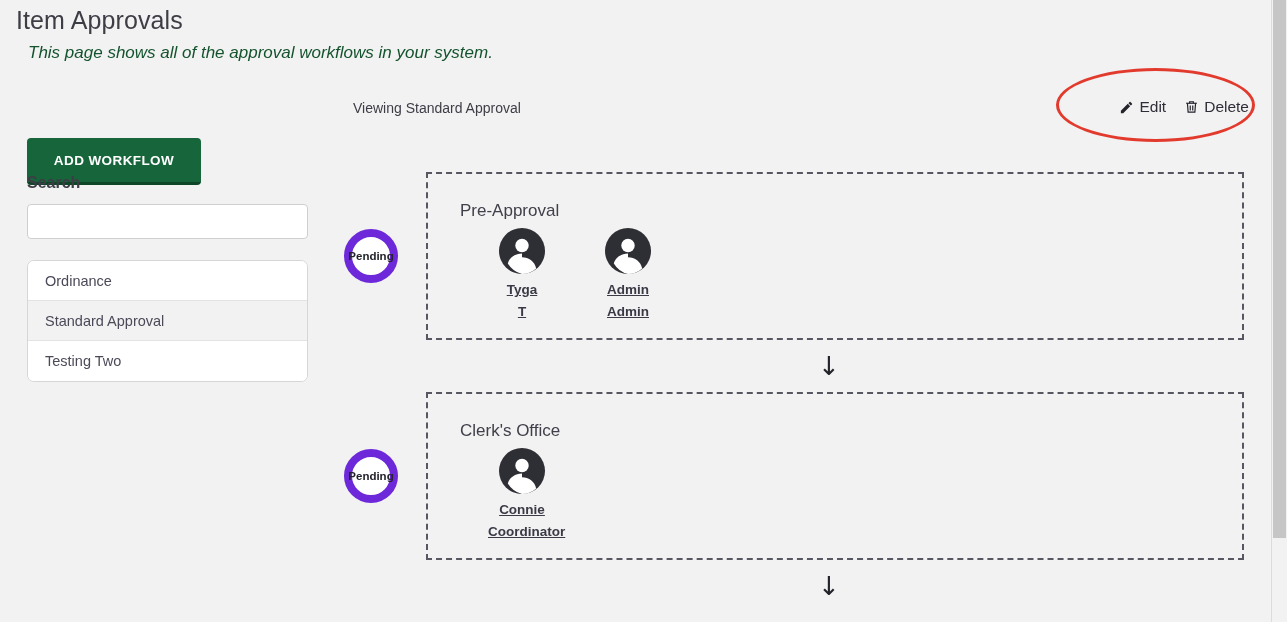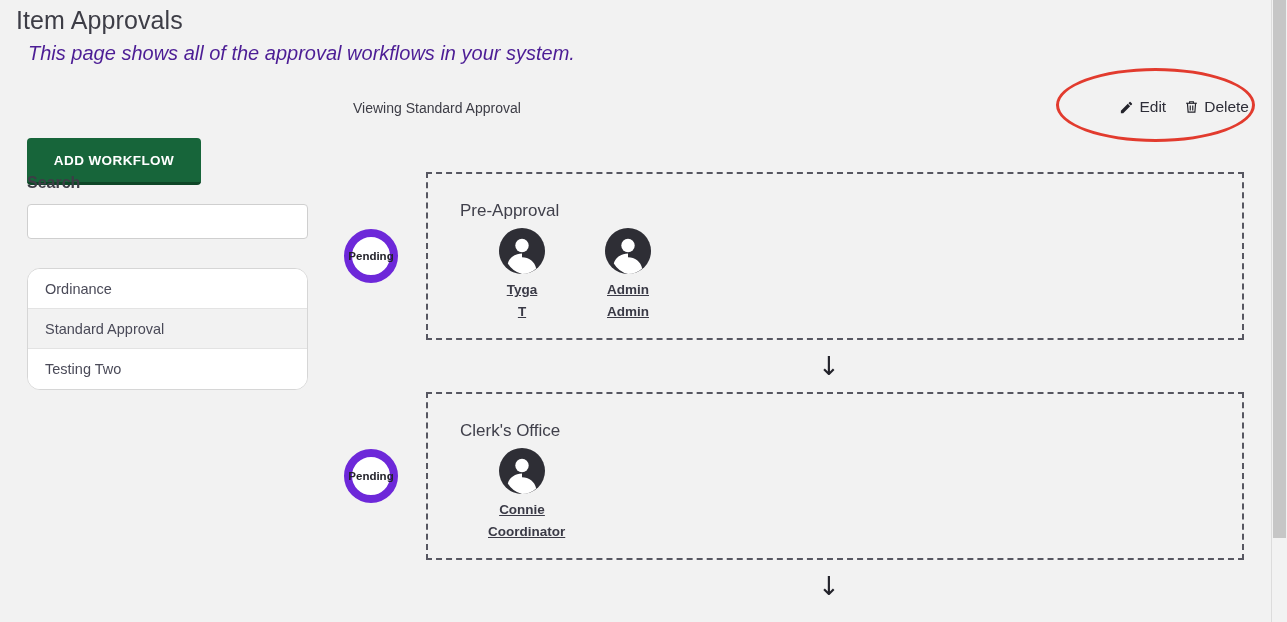--- a/index.html
+++ b/index.html
@@ -31,23 +31,23 @@
     color: #3d3d46;
     letter-spacing: 0.1px;
     line-height: 30px;
     margin: 0;
     white-space: nowrap;
   }
   .page-subtitle {
     position: absolute;
     left: 28px;
     top: 43px;
-    font-size: 20px;
+    font-size: 17px;
     font-style: italic;
-    color: #4c1d95;
+    color: #14532d;
     line-height: 20px;
     white-space: nowrap;
   }
 
   
   .add-workflow-btn {
     position: absolute;
     left: 27px;
     top: 94px;
     width: 174px;
@@ -87,25 +87,25 @@
     font-family: "Liberation Sans", sans-serif;
     font-size: 14px;
     color: #3d3d46;
     padding: 0 8px;
     outline: none;
   }
 
   .workflow-list {
     position: absolute;
     left: 27px;
-    top: 268px;
+    top: 260px;
     width: 281px;
     background: #ffffff;
     border: 1px solid #d6d6d6;
-    border-radius: 13px;
+    border-radius: 7px;
     overflow: hidden;
   }
   .workflow-list-item {
     height: 40px;
     line-height: 40px;
     padding: 0 0 0 17px;
     font-size: 14.5px;
     color: #4a4a58;
     border-bottom: 1px solid #e3e3e3;
     background: #ffffff;

